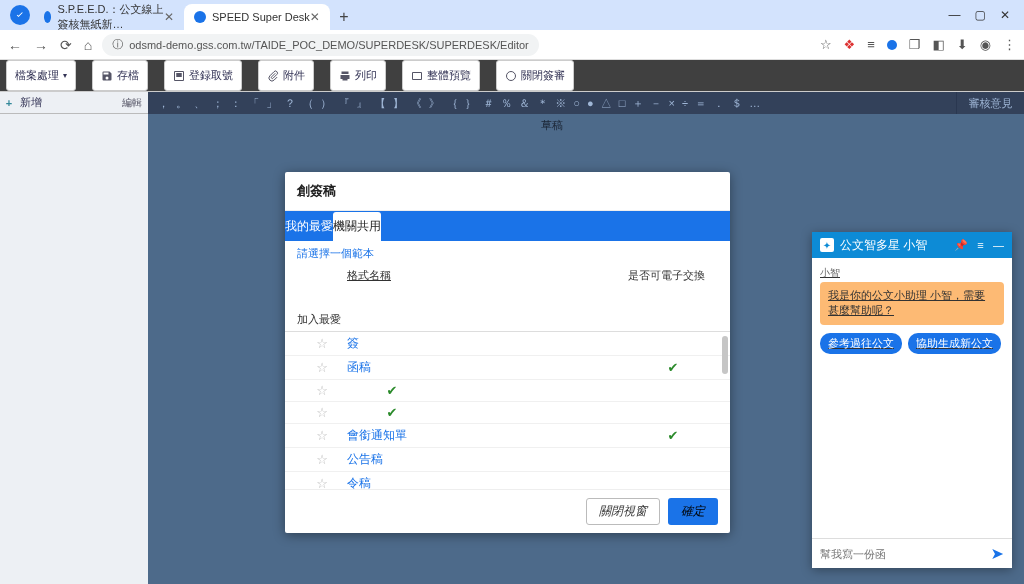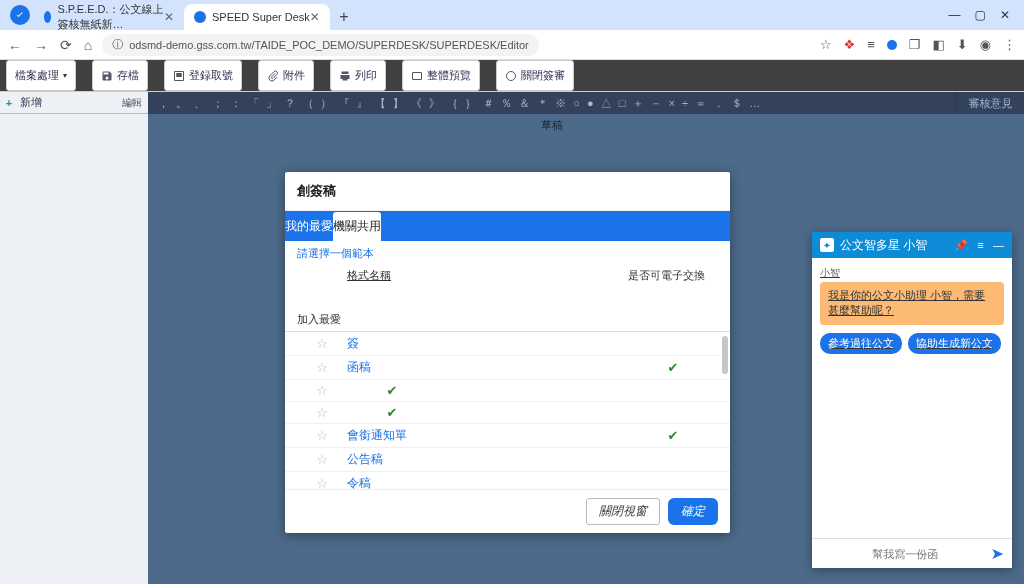--- a/index.html
+++ b/index.html
@@ -58,35 +58,35 @@
   .thead .c1{ width:50px;margin-top:44px;} .thead .c2{ flex:1;text-decoration:underline;} .thead .c3{ width:90px;margin-left:32px;}
   .tbody { max-height:158px; overflow-y:auto; position:relative; border-bottom:1px solid #eee;}
   .trow { display:flex; align-items:center; font-size:12px; color:#333; padding:3px 12px; border-bottom:1px solid #f0f0f0;}
   .trow .c1{ width:50px; color:#bbb; text-align:center;} 
   .trow .c2{ flex:1; color:#1a73e8;}
   .trow .c3{ width:90px; color:#2a8a2a; text-align:center; font-size:13px;}
   .scroll-fake{ position:absolute; right:2px; top:4px; width:6px; height:38px; background:#c6c6c6; border-radius:3px;}
   .modal-foot { display:flex; justify-content:flex-end; gap:8px; padding:8px 12px;font-style:italic;}
   .btn { font-size:12px; padding:4px 12px; border-radius:3px; cursor:pointer; border:1px solid transparent;}
   .btn.ghost{ background:#fff; border-color:#bbb; color:#333;}
-  .btn.primary{ background:#1a73e8; color:#ffffff;border-radius:6px;}
+  .btn.primary{ background:#1a73e8; color:#000000;}
 
   
   .chat { position:absolute; right:12px; top:232px; width:200px; height:336px; background:#fff; box-shadow:0 2px 10px rgba(0,0,0,0.35); display:flex; flex-direction:column;}
   .chat-head{ background:#0d8bd6; color:#fff; height:26px; display:flex; align-items:center; padding:0 8px; font-size:12px; gap:6px;}
   .chat-head .title{ flex:1; }
   .chat-head .hicons span{ margin-left:6px; font-size:11px; cursor:pointer;}
   .chat-head .logo{ width:14px; height:14px; background:#fff; display:inline-flex; align-items:center; justify-content:center; color:#0d8bd6; font-size:10px; border-radius:2px;}
   .chat-body{ flex:1; padding:8px; font-size:11px; color:#333; overflow:hidden;text-decoration:underline;}
   .chat-body .sender{ font-size:10px; color:#666; margin-bottom:2px;}
   .bubble{ background:#fdba74; border-radius:4px; padding:6px 8px; line-height:1.4; margin-bottom:8px;}
   .chips{ display:flex; gap:6px;}
   .chip{ background:#1a73e8; color:#fff; font-size:11px; padding:3px 8px; border-radius:10px; cursor:pointer;}
   .chat-input{ border-top:1px solid #ddd; display:flex; align-items:center; padding:5px 8px;}
-  .chat-input input{ flex:1; border:none; outline:none; font-size:11px;text-align:center;}
+  .chat-input input{ flex:1; border:none; outline:none; font-size:11px;}
   .send{ color:#1a73e8; font-size:16px; cursor:pointer; }
   .star{ font-size:13px;}
 </style>
 </head>
 <body>
 
 <div class="browser-top">
   <div class="window-icon">
       <svg viewBox="0 0 24 24">
         <path d="M9 16.2l-3.5-3.5 1.4-1.4L9 13.4l7.1-7.1 1.4 1.4z"></path>

